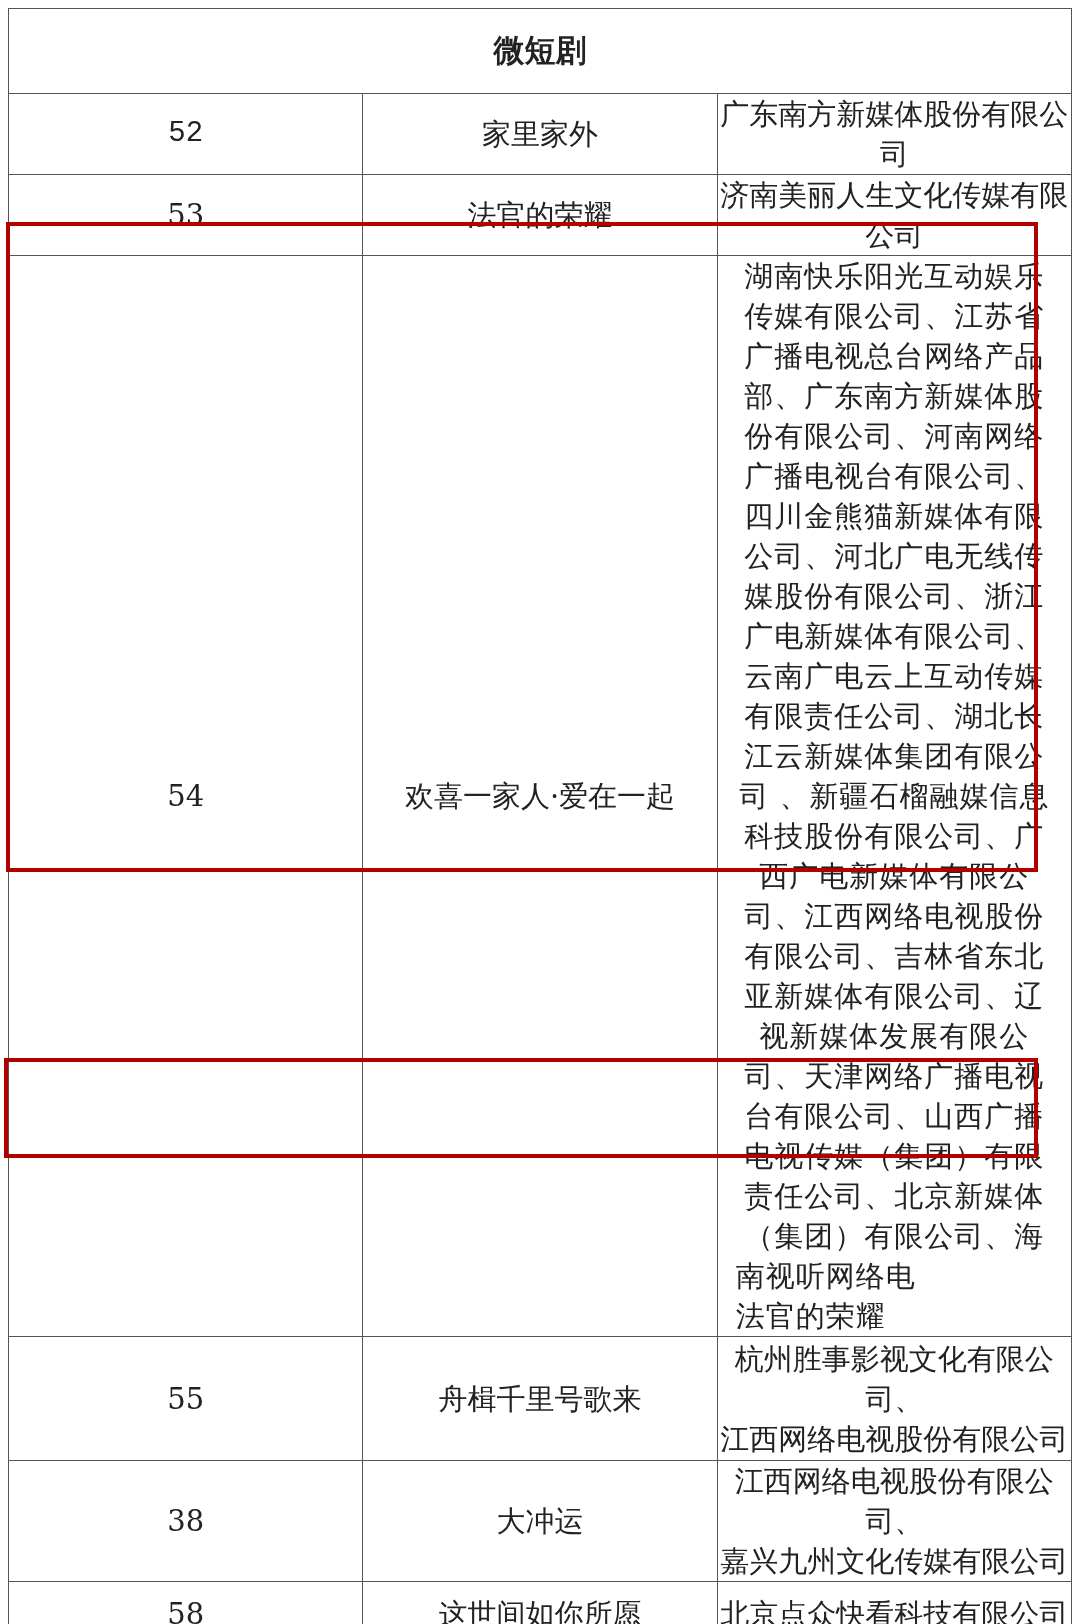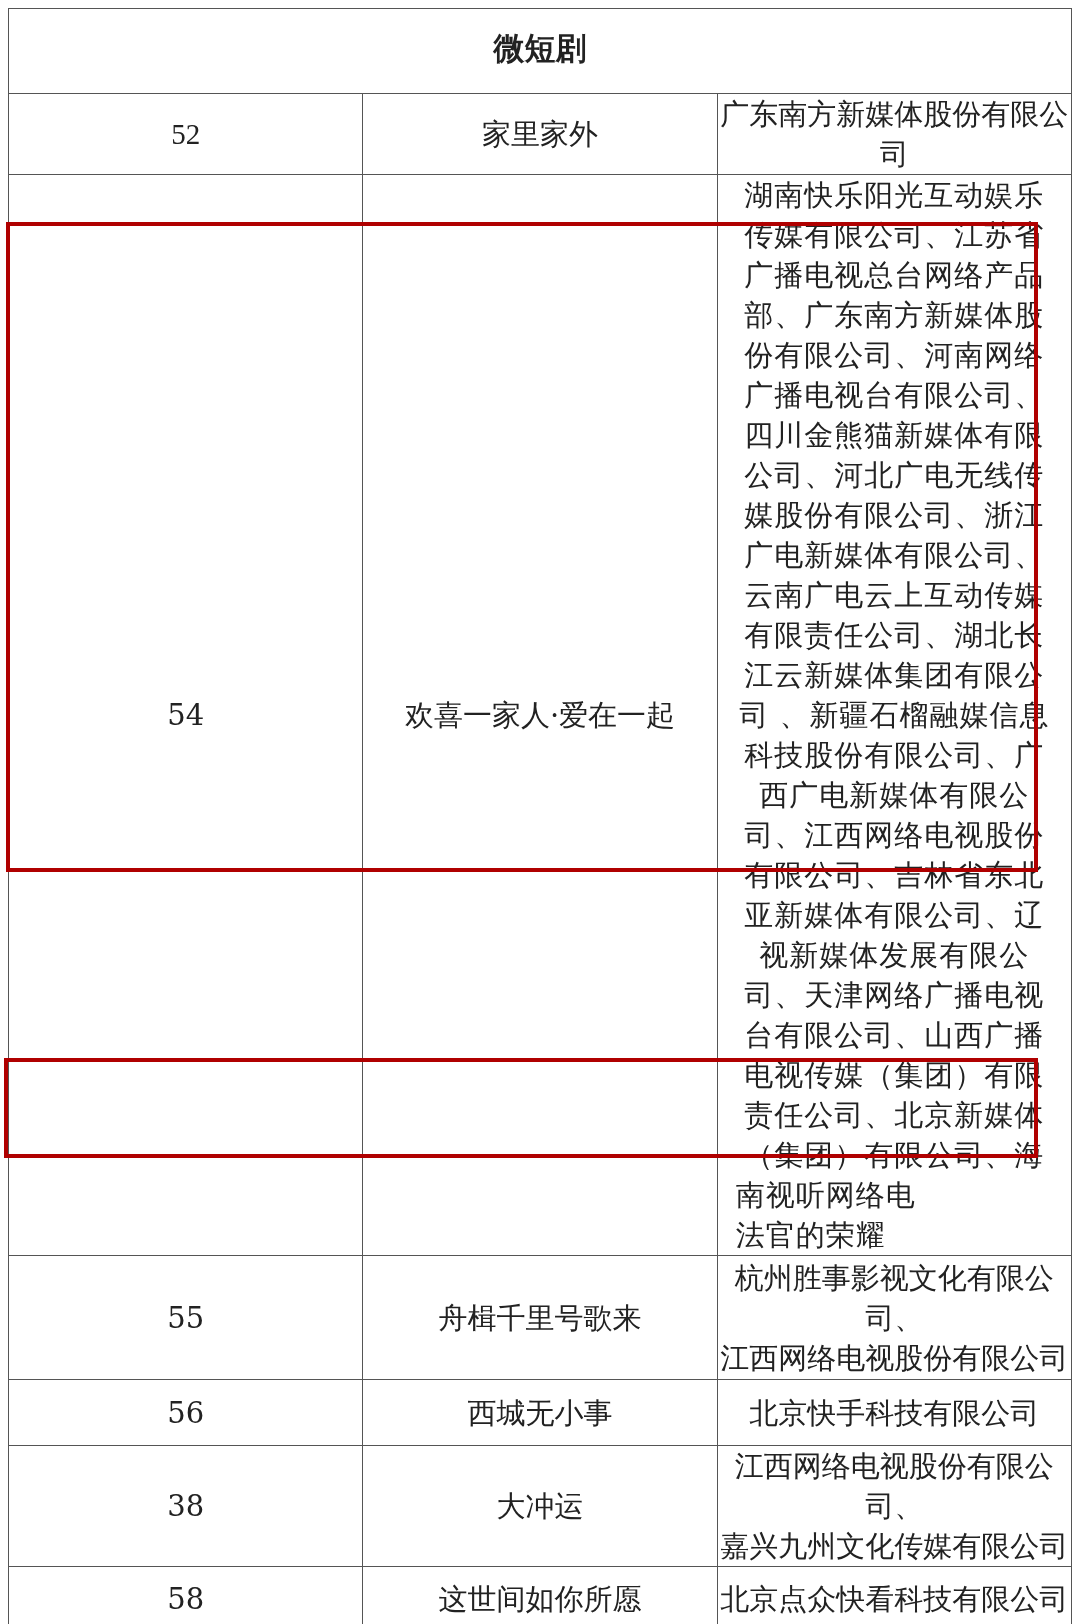--- a/index.html
+++ b/index.html
@@ -1,60 +1,60 @@
 <!DOCTYPE html>
 <html><head>
 <meta charset="utf-8">
 <style>
   html, body { margin:0; padding:0; background:#ffffff; }
   body { width:1080px; height:1624px; position:relative; overflow:hidden;
          font-family: "DejaVu Serif", "Liberation Serif", serif; color:#222; }
   .tbl { position:absolute; left:8px; top:8px; width:1064px; border-collapse:collapse; table-layout:fixed; }
   .tbl td { border:1.5px solid #555; text-align:center; vertical-align:middle; padding:0; font-size:29px; line-height:40px; }
-  .tbl .title td { height:84px; font-family:Liberation Mono, monospace; font-size:31px; font-weight:bold; }
-  .c-no { width:97px; font-family:Liberation Serif, serif;margin-left:19px; }
+  .tbl .title td { height:84px; font-family:Liberation Serif, serif; font-size:31px; font-weight:bold; }
+  .c-no { width:97px; font-family:Liberation Mono, monospace;margin-left:19px; }
   .c-name { width:373px; }
   .c-org { width:592px; }
   .org-long { text-align:justify; text-align-last:left; padding:0 18px !important; letter-spacing:1px; }
   .org-long span.last { display:block; text-align:center; }
   .hl { position:absolute; border:4px solid #b00000; box-sizing:border-box; pointer-events:none; }
 </style>
 </head>
 <body>
 
 <table class="tbl">
   <tbody>
       <tr class="title">
     <td colspan="3">微短剧</td>
   </tr>
   <tr style="height:66px">
     <td class="c-no">52</td>
     <td class="c-name">家里家外</td>
     <td class="c-org">广东南方新媒体股份有限公司</td>
   </tr>
+  <tr style="height:65px">
+    <td>53</td>
+    <td>法官的荣耀</td>
+    <td>济南美丽人生文化传媒有限公司</td>
+  </tr>
   <tr style="height:645px">
     <td>54</td>
     <td>欢喜一家人·爱在一起</td>
     <td class="org-long">
       <span>湖南快乐阳光互动娱乐传媒有限公司、江苏省广播电视总台网络产品部、广东南方新媒体股份有限公司、河南网络广播电视台有限公司、四川金熊猫新媒体有限公司、河北广电无线传媒股份有限公司、浙江广电新媒体有限公司、云南广电云上互动传媒有限责任公司、湖北长江云新媒体集团有限公司 、新疆石榴融媒信息科技股份有限公司、广西广电新媒体有限公司、江西网络电视股份有限公司、吉林省东北亚新媒体有限公司、辽视新媒体发展有限公司、天津网络广播电视台有限公司、山西广播电视传媒（集团）有限责任公司、北京新媒体（集团）有限公司、海南视听网络电</span>
       <span class="last">法官的荣耀</span>
     </td>
   </tr>
   <tr style="height:124px">
     <td>55</td>
     <td>舟楫千里号歌来</td>
     <td>
       <div>杭州胜事影视文化有限公司、</div>
       <div>江西网络电视股份有限公司</div>
     </td>
-  </tr>
-  <tr style="height:66px">
-    <td>56</td>
-    <td>西城无小事</td>
-    <td>北京快手科技有限公司</td>
   </tr>
   <tr style="height:96px">
     <td>38</td>
     <td>大冲运</td>
     <td>
       <div>江西网络电视股份有限公司、</div>
       <div>嘉兴九州文化传媒有限公司</div>
     </td>
   </tr>
   <tr style="height:64px">

